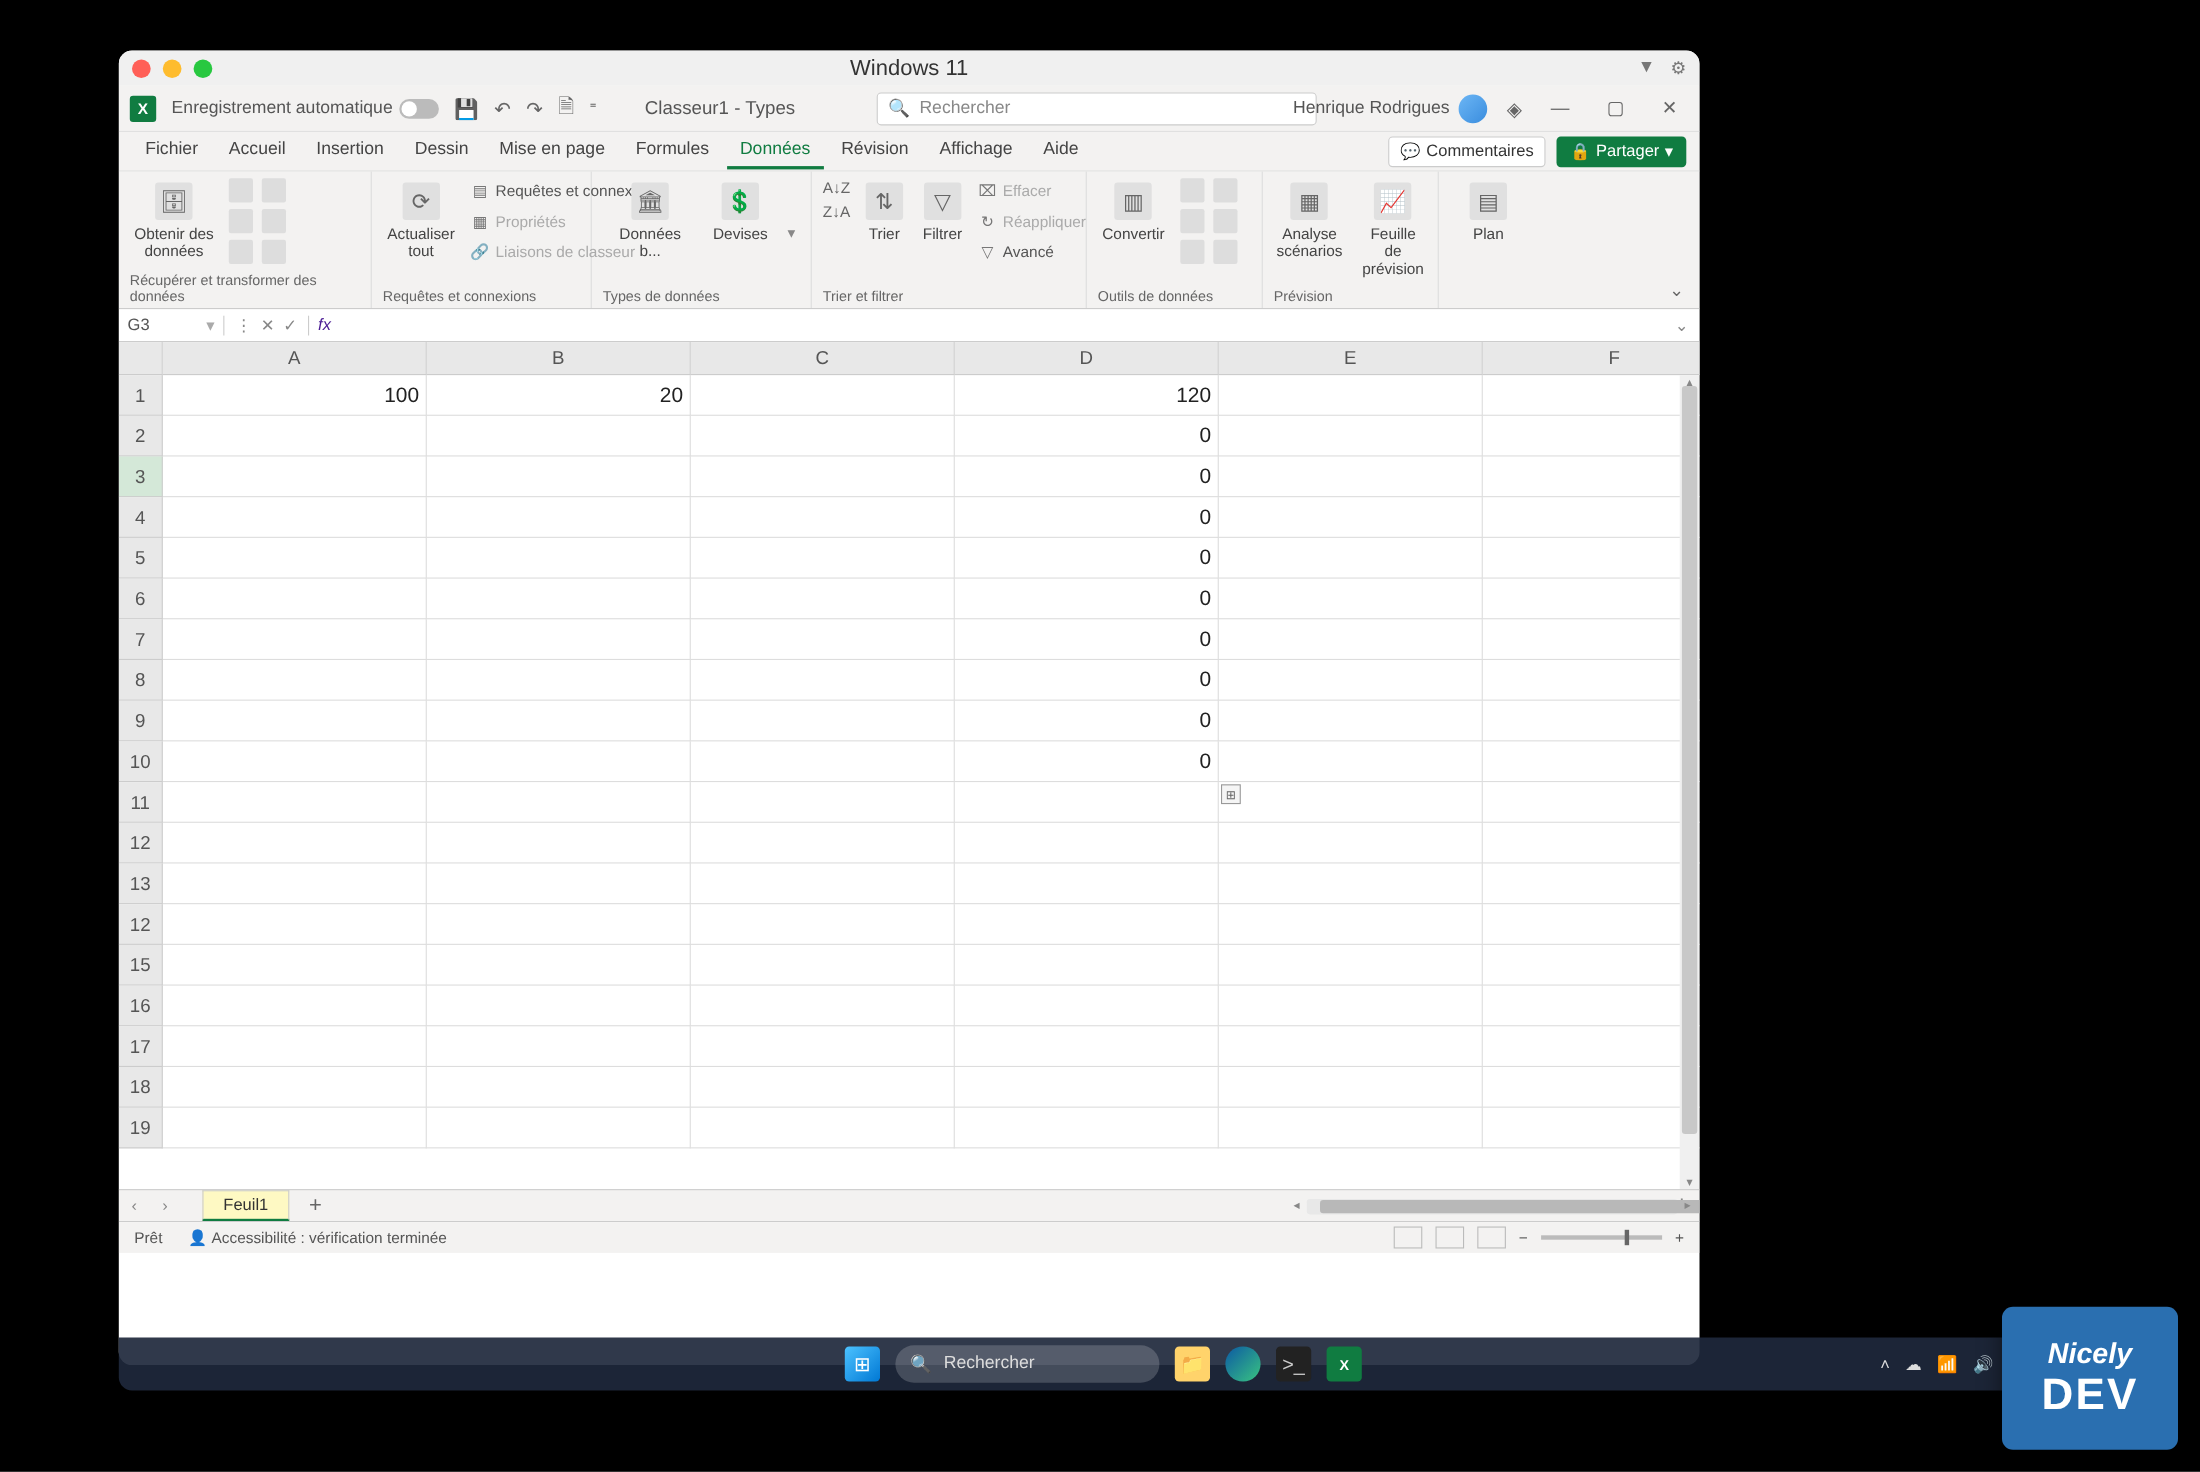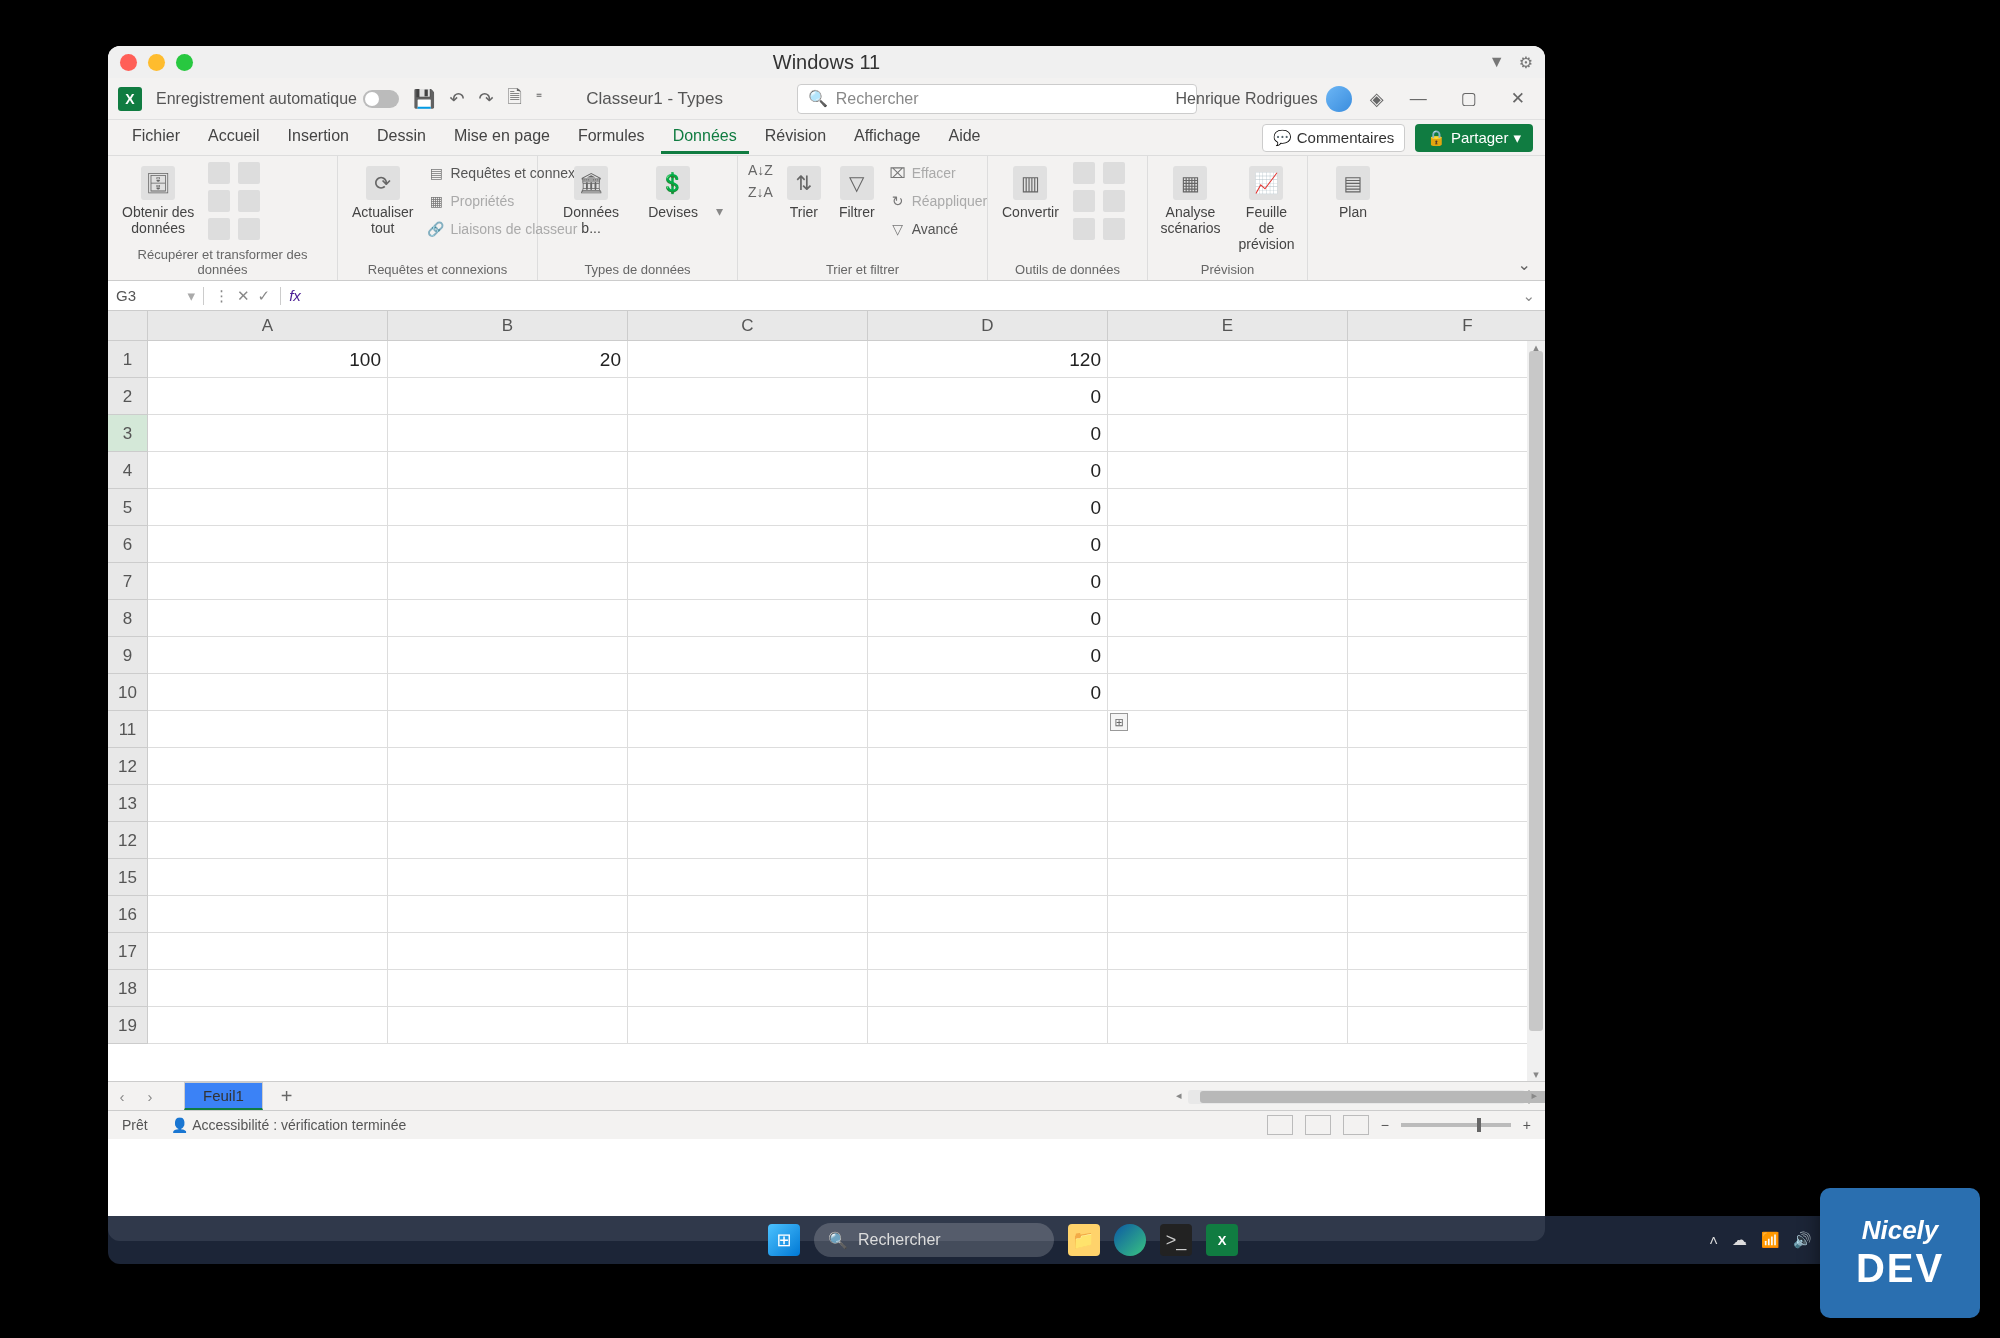--- a/index.html
+++ b/index.html
@@ -25,21 +25,21 @@
   .winctl { color: #666; font-size: 17px; cursor: pointer; padding: 4px 8px; }
   .tabs { height: 36px; background: #f3f2f1; display: flex; align-items: center; padding: 0 12px; gap: 4px; border-bottom: 1px solid #ddd; position: relative; }
   .tab { padding: 6px 12px; font-size: 16px; color: #444; cursor: pointer; }
   .tab.active { color: #107c41; border-bottom: 3px solid #107c41; }
   .tabs-right { position: absolute; right: 12px; display: flex; gap: 10px; }
   .comments-btn { background: #fff; border: 1px solid #ccc; border-radius: 4px; padding: 4px 10px; font-size: 15px; color: #333; display: flex; align-items: center; gap: 5px; }
   .share-btn { background: #107c41; color: #fff; border-radius: 4px; padding: 4px 12px; font-size: 15px; display: flex; align-items: center; gap: 5px; }
   .ribbon { height: 125px; background: #f3f2f1; display: flex; border-bottom: 1px solid #ccc; position: relative; }
   .rgroup { border-right: 1px solid #ddd; padding: 6px 10px 0 10px; display: flex; flex-direction: column; justify-content: space-between; }
   .rgroup-body { display: flex; gap: 10px; align-items: flex-start; flex: 1; }
-  .rgroup-label { font-size: 13px; color: #666; text-align: center; padding: 3px 0; }
+  .rgroup-label { font-size: 13px; color: #666; text-align: left; padding: 3px 0; }
   .rbtn-lg { display: flex; flex-direction: column; align-items: center; gap: 4px; font-size: 14px; color: #444; text-align: center; cursor: pointer; padding: 4px; }
   .ricon { width: 34px; height: 34px; background: #e0e0e0; border-radius: 3px; display: flex; align-items: center; justify-content: center; font-size: 20px; color: #666; }
   .rbtn-sm { font-size: 14px; color: #555; cursor: pointer; display: flex; align-items: center; gap: 5px; white-space: nowrap; padding: 2px 0; }
   .rbtn-sm.disabled { color: #aaa; }
   .ricon-sm { width: 18px; height: 18px; display: inline-flex; align-items: center; justify-content: center; font-size: 14px; color: #777; }
   .mini-icons { display: grid; grid-template-columns: repeat(2, 22px); gap: 6px 8px; }
   .mini-icons span { width: 22px; height: 22px; background: #ddd; border-radius: 2px; }
   .collapse { position: absolute; right: 14px; bottom: 6px; color: #666; font-size: 16px; cursor: pointer; }
   .fbar { height: 30px; background: #fff; border-bottom: 1px solid #ccc; display: flex; align-items: center; font-size: 15px; color: #555; }
   .namebox { width: 96px; border-right: 1px solid #ccc; padding: 0 8px; display: flex; align-items: center; justify-content: space-between; }
@@ -59,21 +59,21 @@
   .cellrow { display: flex; height: 37px; }
   .cell { border-right: 1px solid #ddd; border-bottom: 1px solid #ddd; text-align: right; padding: 0 6px; font-size: 19px; color: #222; line-height: 37px; }
   .active-cell { position: absolute; border: 2px solid #107c41; background: #fff; pointer-events: none; }
   .active-cell::after { content: ""; position: absolute; right: -4px; bottom: -4px; width: 8px; height: 8px; background: #107c41; }
   .fill-icon { position: absolute; width: 18px; height: 18px; border: 1px solid #999; background: #f5f5f5; font-size: 11px; display: flex; align-items: center; justify-content: center; color: #666; }
   .vscroll { position: absolute; right: 0; top: 30px; bottom: 0; width: 18px; background: #f0f0f0; }
   .vscroll .thumb { position: absolute; left: 2px; right: 2px; top: 10px; height: 680px; background: #c8c8c8; border-radius: 3px; }
   .vscroll .arr { position: absolute; left: 0; right: 0; text-align: center; font-size: 11px; color: #888; }
   .sheettabs { height: 30px; background: #f3f2f1; display: flex; align-items: center; border-top: 1px solid #ccc; border-bottom: 1px solid #ccc; position: relative; }
   .navbtn { width: 28px; text-align: center; color: #888; font-size: 15px; cursor: pointer; }
-  .sheettab { padding: 4px 18px; background: #3b82f6; border: 1px solid #ccc; border-bottom: 2px solid #107c41; font-size: 15px; color: #333; margin-left: 20px; }
+  .sheettab { padding: 4px 18px; background: #fef9c3; border: 1px solid #ccc; border-bottom: 2px solid #107c41; font-size: 15px; color: #333; margin-left: 20px; }
   .addsheet { margin-left: 18px; color: #666; font-size: 20px; cursor: pointer; }
   .hscroll { position: absolute; right: 20px; left: 1080px; height: 14px; top: 8px; background: #e8e8e8; border-radius: 3px; }
   .hscroll .hthumb { position: absolute; left: 12px; width: 460px; top: 1px; bottom: 1px; background: #b8b8b8; border-radius: 3px; }
   .status { height: 28px; background: #f3f2f1; display: flex; align-items: center; padding: 0 14px; font-size: 14px; color: #555; gap: 24px; position: relative; }
   .status-right { position: absolute; right: 14px; display: flex; align-items: center; gap: 12px; }
   .viewbtn { width: 26px; height: 20px; border: 1px solid #bbb; cursor: pointer; }
   .zoomslider { width: 110px; height: 4px; background: #bbb; position: relative; }
   .zoomslider::after { content: ""; position: absolute; right: 30px; top: -5px; width: 4px; height: 14px; background: #666; }
   .taskbar { position: absolute; left: 108px; bottom: 74px; width: 1790px; height: 48px; background: rgba(30,40,60,0.92); display: flex; align-items: center; justify-content: center; gap: 14px; border-radius: 0 0 12px 12px; }
   .tb-search { width: 240px; height: 34px; background: rgba(255,255,255,0.18); border-radius: 18px; display: flex; align-items: center; padding: 0 14px; color: #ddd; gap: 10px; font-size: 16px; }

